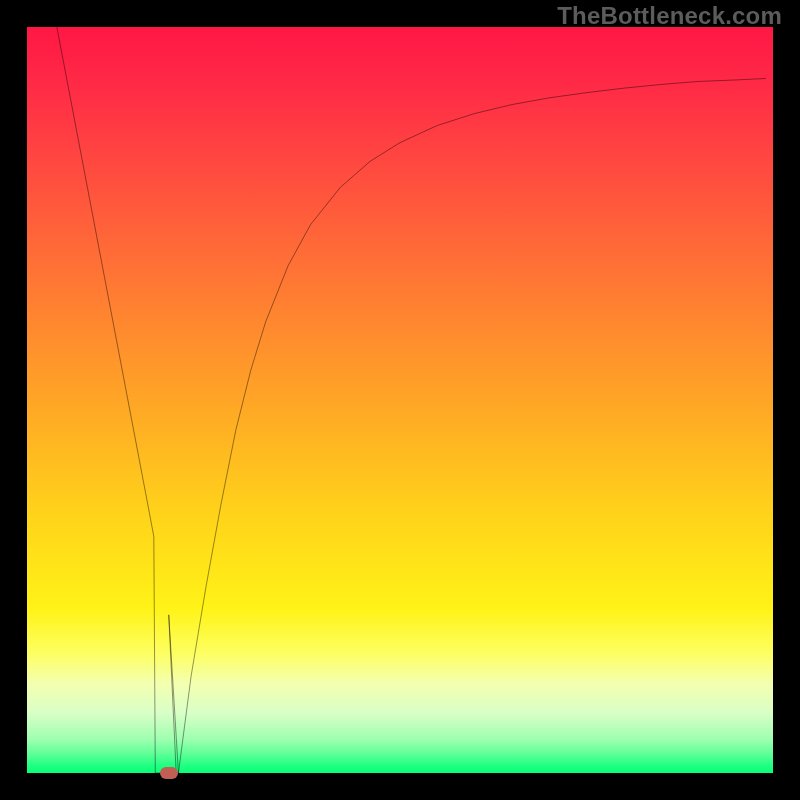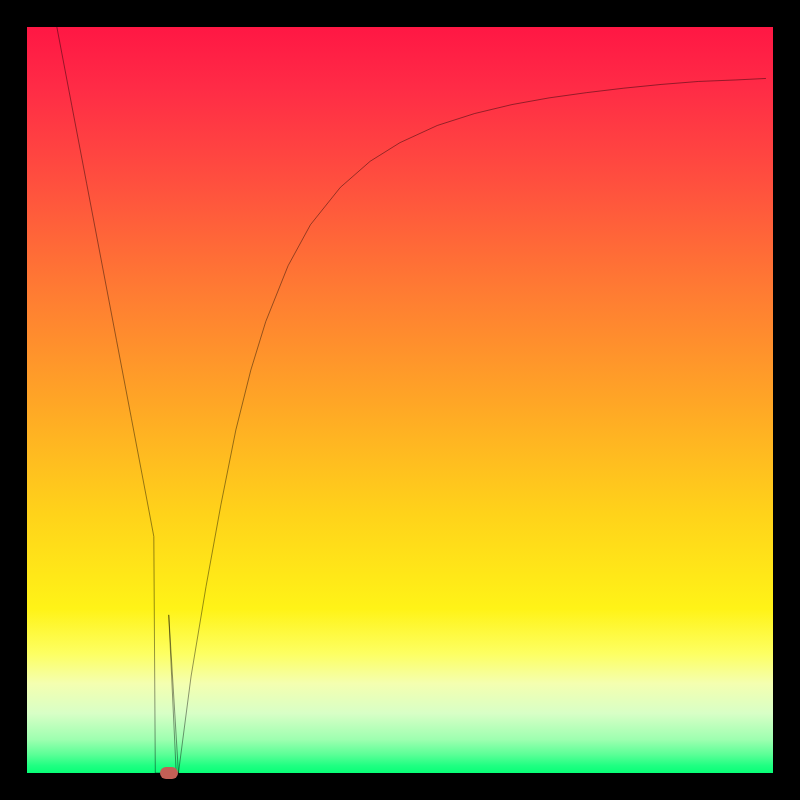--- a/index.html
+++ b/index.html
@@ -60,20 +60,21 @@
     height: 12px;
     border-radius: 6px;
     background: #c25f55;
     transform: translate(-50%, -50%);
   }
 </style>
 </head>
 <body>
 
 <div class="frame">
+  <div class="watermark">TheBottleneck.com</div>
   <div class="plot">
     <div class="gradient"></div>
     <svg class="curve" viewBox="0 0 100 100" preserveAspectRatio="none">
       <path id="curve-path" fill="none" stroke="#000" stroke-width="0.42" vector-effect="non-scaling-stroke" stroke-linejoin="round" stroke-linecap="round" d="M 4 0 L 6 10.5 L 8 21 L 10 31.5 L 12 42.00000000000001 L 14.000000000000002 52.5 L 16 63 L 17 68.3 L 17.2 100 L 20.3 100 L 19 78.8 L 20 100 L 20.3 100 L 22 87 L 24 75 L 26 64 L 28.000000000000004 54 L 30 46 L 32 39.5 L 35 32 L 38 26.5 L 42 21.5 L 46 18 L 50 15.5 L 55.00000000000001 13.200000000000003 L 60 11.599999999999994 L 65 10.400000000000006 L 70 9.5 L 75 8.799999999999997 L 80 8.200000000000003 L 85 7.700000000000003 L 90 7.299999999999997 L 95 7.099999999999994 L 99 6.900000000000006"></path>
     </svg>
     <div class="marker" id="marker" style="left: 19%; top: 100%;"></div>
   </div>
 </div>
 
 </body></html>

